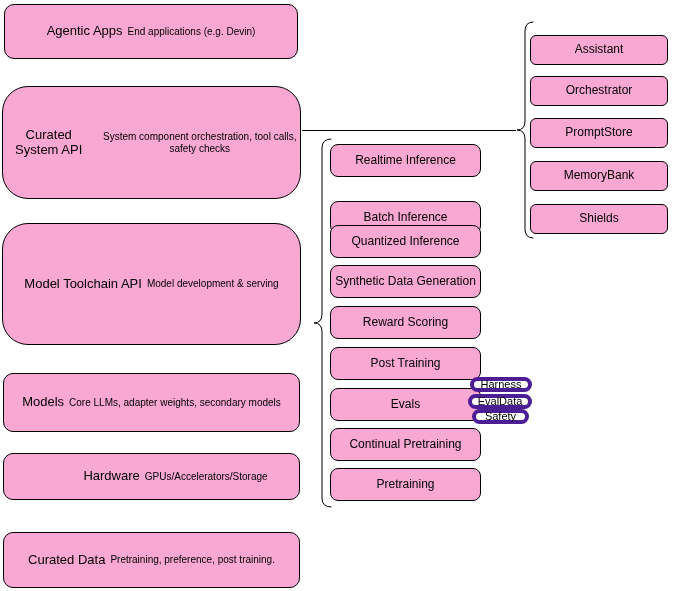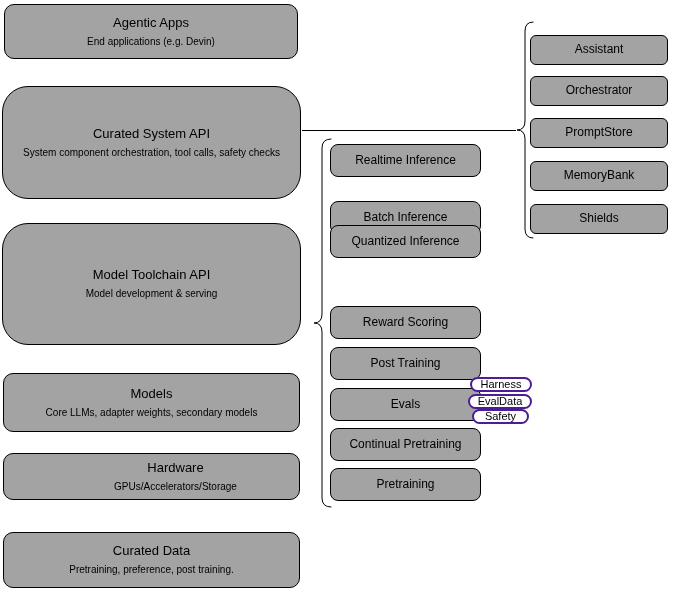--- a/index.html
+++ b/index.html
@@ -20,37 +20,37 @@
     position: absolute;
     left: 0;
     top: 0;
     width: 682px;
     height: 591px;
     pointer-events: none;
   }
   .node {
     position: absolute;
     box-sizing: border-box;
-    background: #a3a3a3;
+    background: #f9a8d4;
     border: 1px solid #000000;
     display: flex;
-    flex-direction: column;
+    flex-direction: row;
     align-items: center;
     justify-content: center;
     text-align: center;
   }
   .stack-node { gap: 5px; }
   .stack-node .title { font-size: 13px; line-height: 1.15; }
   .stack-node .subtitle { font-size: 10px; line-height: 1.15; }
   .mid-node, .right-node { font-size: 12px; line-height: 1.1; }
   .pill {
     position: absolute;
     box-sizing: border-box;
     background: #ffffff;
-    border: 2px solid #4c1d95;
+    border: 4px solid #4c1d95;
     border-radius: 999px;
     display: flex;
     align-items: center;
     justify-content: center;
     font-size: 11px;
     line-height: 1;
     z-index: 3;
   }
 
   
@@ -118,20 +118,23 @@
 
   <div class="node mid-node" id="m0">
     <span>Realtime Inference</span>
   </div>
   <div class="node mid-node" id="m1">
     <span>Batch Inference</span>
   </div>
   <div class="node mid-node" id="m2">
     <span>Quantized Inference</span>
   </div>
+  <div class="node mid-node" id="m3">
+    <span>Synthetic Data Generation</span>
+  </div>
   <div class="node mid-node" id="m4">
     <span>Reward Scoring</span>
   </div>
   <div class="node mid-node" id="m5">
     <span>Post Training</span>
   </div>
   <div class="node mid-node" id="m6">
     <span>Evals</span>
   </div>
   <div class="node mid-node" id="m7">

